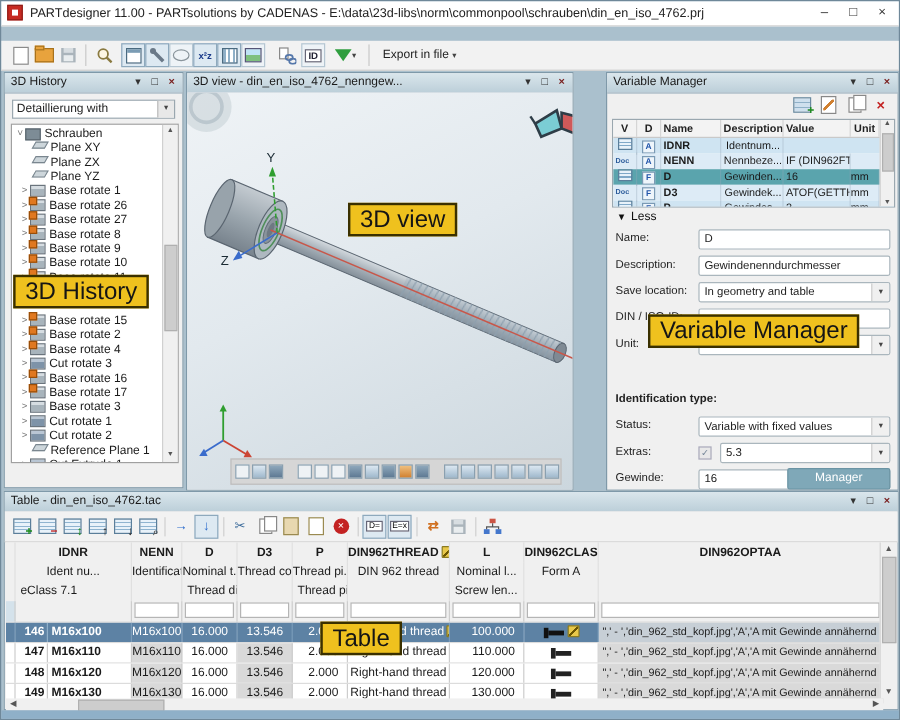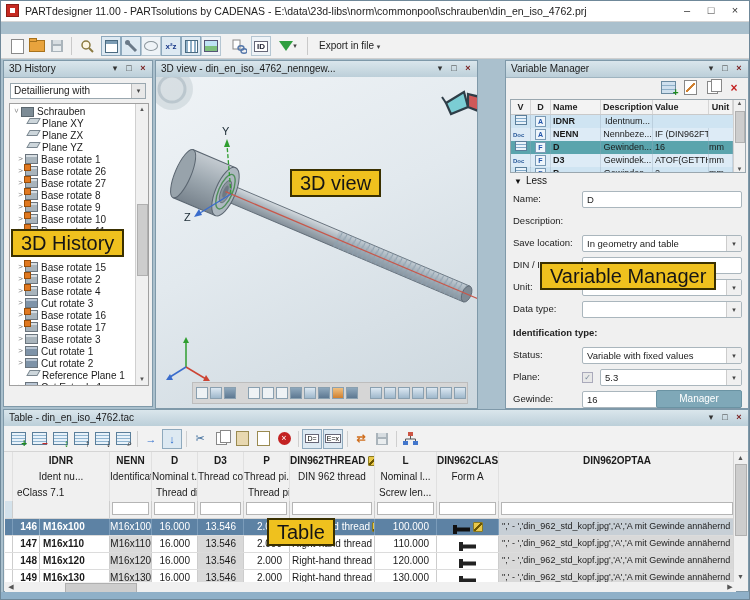--- a/index.html
+++ b/index.html
@@ -533,46 +533,43 @@
       </div>
     </div>
     <div class="lessrow"><span class="tri">▼</span><span>Less</span></div>
 
     <div class="frow" style="top:130px">
       <span class="flabel">Name:</span>
       <span class="ffield"><span>D</span></span>
     </div>
     <div class="frow" style="top:152px">
       <span class="flabel">Description:</span>
+      <span class="ffield"><span>Gewindenenndurchmesser</span></span>
     </div>
     <div class="frow" style="top:174px">
       <span class="flabel">Save location:</span>
       <span class="ffield"><span>In geometry and table</span><span class="da">▾</span></span>
     </div>
     <div class="frow" style="top:196px">
       <span class="flabel">DIN / ISO-ID:</span>
       <span class="ffield"><span></span></span>
     </div>
     <div class="frow" style="top:218px">
       <span class="flabel">Unit:</span>
       <span class="ffield"><span></span><span class="da">▾</span></span>
     </div>
-    <div class="frow" style="top:240px">
-      <span class="flabel">Data type:</span>
-      <span class="ffield"><span></span><span class="da">▾</span></span>
-    </div>
     <div class="frow" style="top:264px">
       <span class="flabel b">Identification type:</span>
     </div>
     <div class="frow" style="top:286px">
       <span class="flabel">Status:</span>
       <span class="ffield"><span>Variable with fixed values</span><span class="da">▾</span></span>
     </div>
     <div class="frow" style="top:308px">
-      <span class="flabel">Plane:</span>
+      <span class="flabel">Extras:</span>
       <span class="chk">✓</span>
       <span class="ffield short"><span>5.3</span><span class="da">▾</span></span>
     </div>
     <div class="frow" style="top:330px;height:17px">
       <span class="flabel">Gewinde:</span>
       <span class="ffield"><span>16</span></span>
     </div>
     <div class="commit">Manager</div>
   </div>
 

